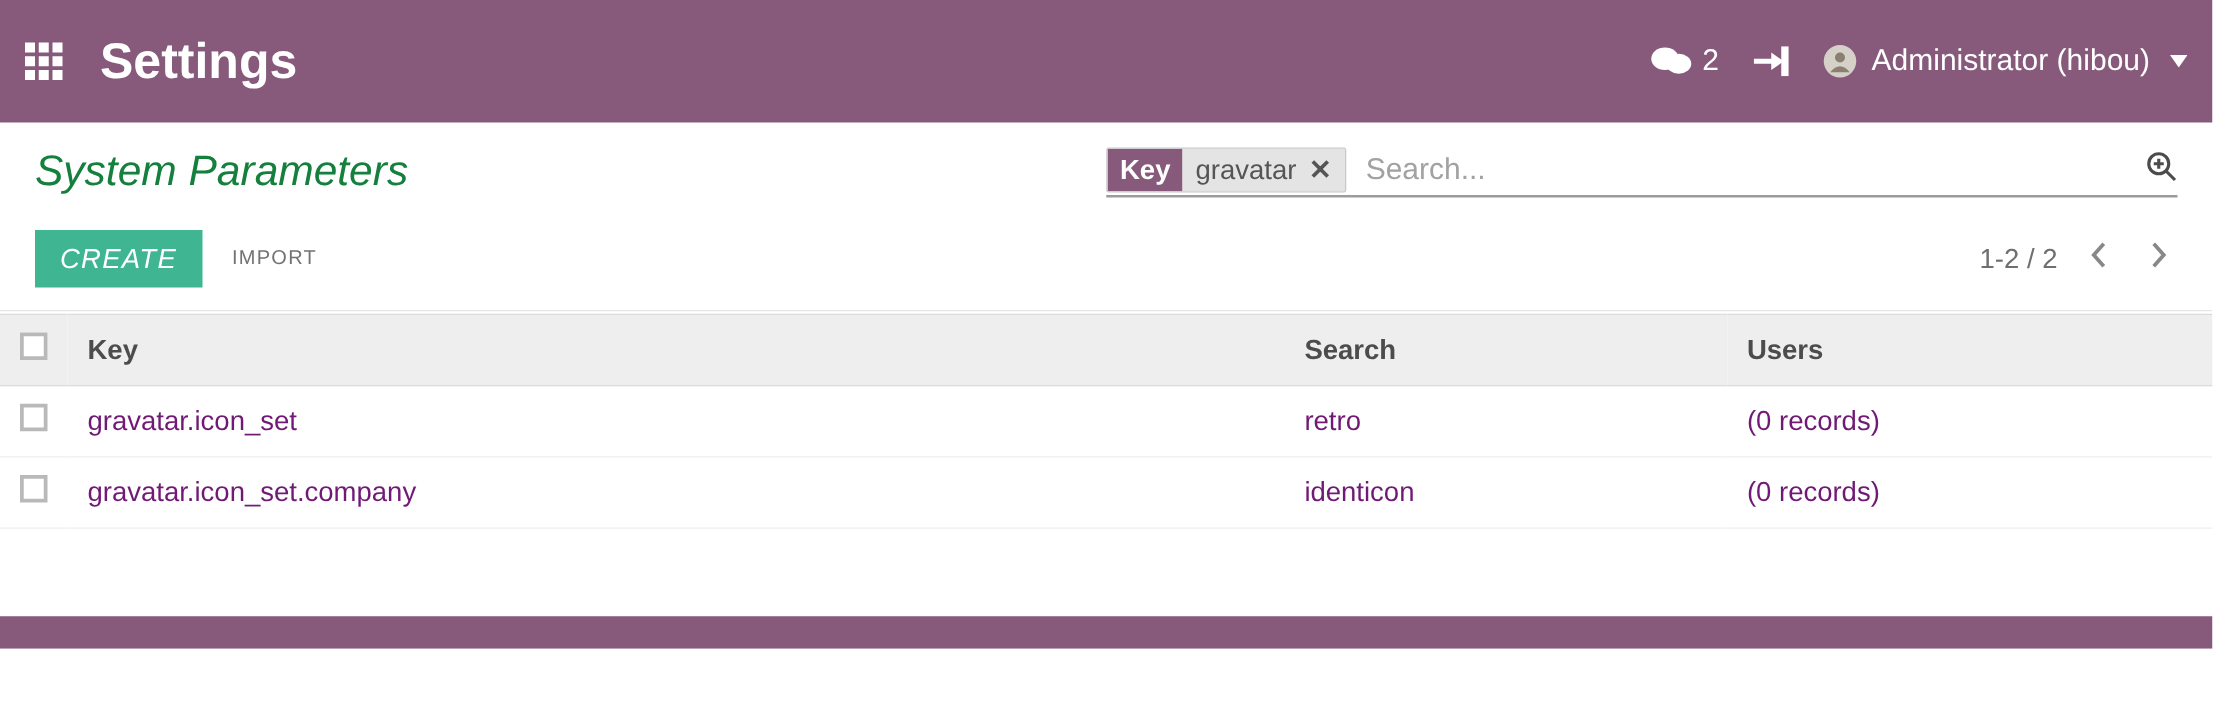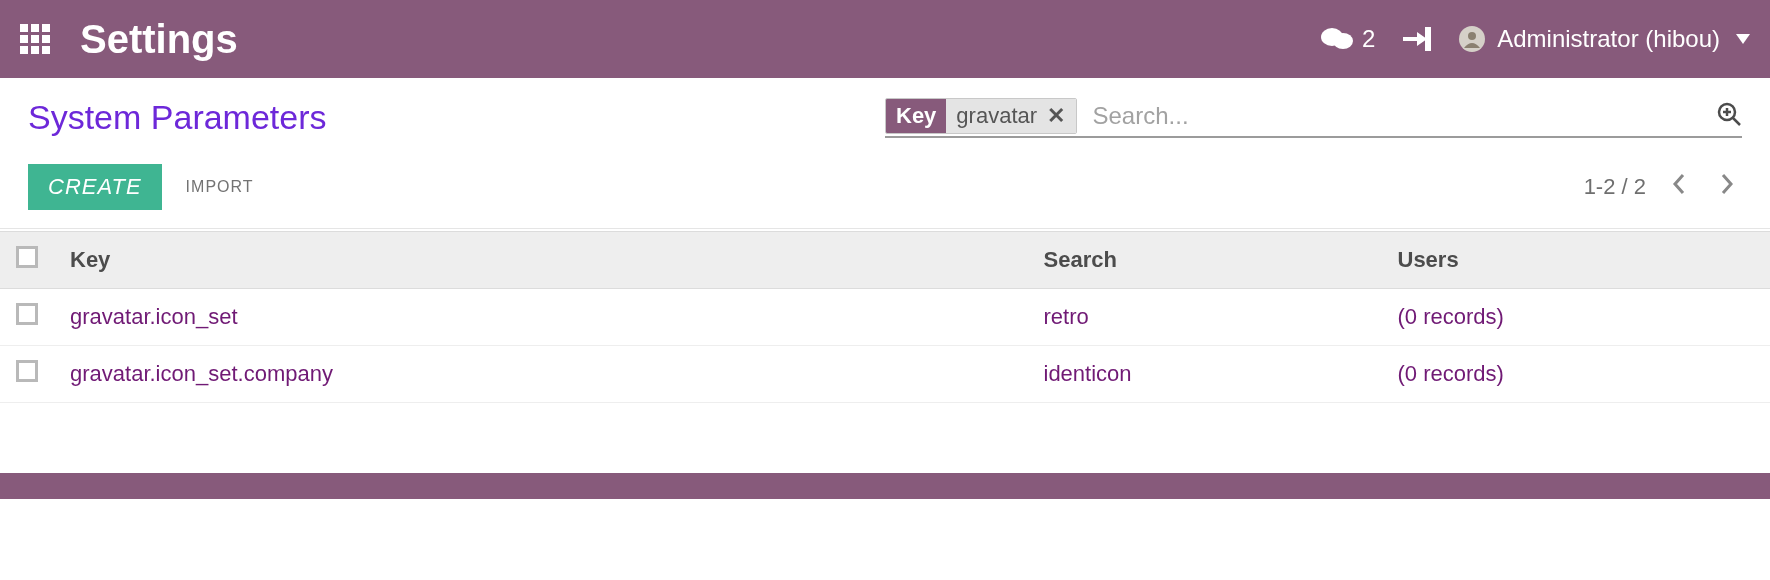--- a/index.html
+++ b/index.html
@@ -6,21 +6,21 @@
     body {
       font-family: "Helvetica Neue", Helvetica, Arial, sans-serif;
       font-size: 20px;
       color: #4c4c4c;
       background: #fff;
       width: 1770px;
     }
     
     .navbar {
       background: #875A7B;
-      height: 78px;
+      height: 98px;
       display: flex;
       align-items: center;
       padding: 0 20px;
       color: #fff;
     }
     .apps-icon {
       display: grid;
       grid-template-columns: repeat(3, 8px);
       grid-template-rows: repeat(3, 8px);
       gap: 3px;
@@ -52,23 +52,24 @@
     .control-panel {
       display: grid;
       grid-template-columns: 1fr 1fr;
       grid-template-rows: auto auto;
       padding: 18px 28px 18px 28px;
       row-gap: 26px;
       border-bottom: 1px solid #e5e5e5;
     }
     .page-title {
       font-size: 34px;
-      color: #6d28d9;
+      color: #15803d;
       font-weight: 400;
       align-self: center;
+      font-style: italic;
     }
     .search-wrap {
       display:flex;
       align-items:center;
       border-bottom: 2px solid #9b9b9b;
       height: 42px;
     }
     .facet {
       display:flex;
       align-items:stretch;

